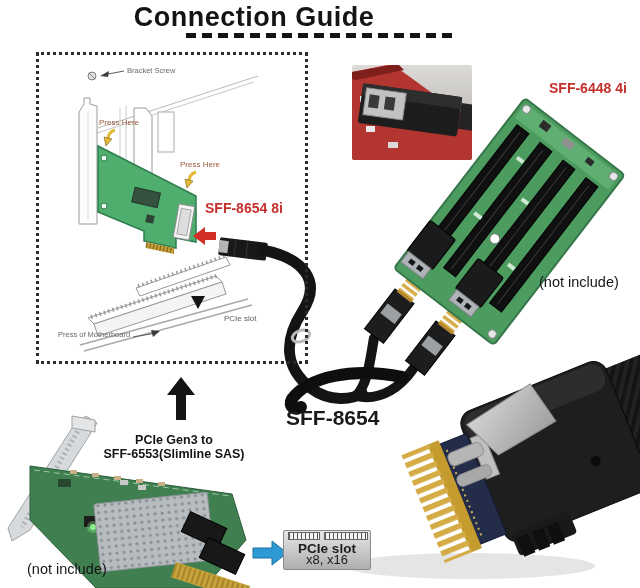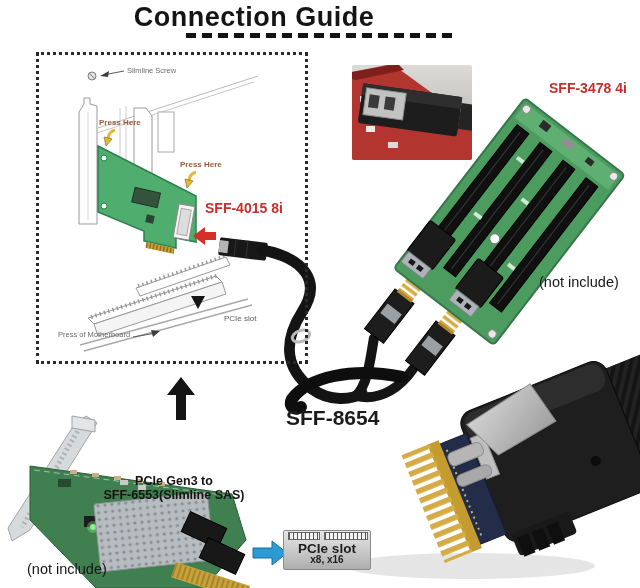--- a/index.html
+++ b/index.html
@@ -16,42 +16,42 @@
   #title-underline{
     left:186px;top:33px;width:266px;height:5px;
     background:repeating-linear-gradient(90deg,#141414 0 10px,transparent 10px 16px);
   }
   #diagram-box{
     left:36px;top:52px;width:272px;height:312px;
     border:3px dotted #2a2a2a;box-sizing:border-box;background:transparent;
   }
   .tiny{font-size:8px;color:#5c5c5c;}
   .tiny2{font-size:7.5px;color:#6a6a6a;}
-  .press{font-size:8px;color:#9c5a3c;font-weight:bold;}
+  .press{font-size:8px;color:#9c5a3c;font-weight:normal;}
   .redlbl{font-weight:bold;color:var(--c-label-red,#c5302c);}
   .boldblk{font-weight:normal;color:#161616;}
   #lbl-8i{left:205px;top:200px;font-size:14px;}
   #lbl-4i{left:549px;top:80px;font-size:14px;}
   #lbl-notinc-right{left:539px;top:274px;font-size:14.5px;}
   #lbl-cable{left:286px;top:406px;font-size:21px;font-weight:bold;color:#1b1b1b;}
   #host-card-caption{left:85px;top:433px;width:178px;text-align:center;
-    font-size:12.5px;font-weight:bold;color:#141414;line-height:14px;margin-top:41px;}
+    font-size:12.5px;font-weight:bold;color:#141414;line-height:14px;}
   #lbl-notinc-left{left:27px;top:561px;font-size:14.5px;}
   #pcie-callout{
     left:283px;top:530px;width:88px;height:40px;box-sizing:border-box;
     background:linear-gradient(#e6e6e6,#aeaeae);border:1px solid #8a8a8a;
     text-align:center;border-radius:2px;
   }
   .slot-strip{
     position:absolute;top:1px;height:8px;background:#f3f3f3;border:1px solid #666;
     box-sizing:border-box;
     background-image:repeating-linear-gradient(90deg,#555 0 1px,transparent 1px 4px);
   }
   #pcie-callout-label{margin-top:11px;font-size:13.5px;font-weight:bold;color:#1d1d1d;line-height:13px;}
-  #pcie-callout-sizes{font-size:10px;font-weight:bold;color:#1d1d1d;line-height:10px;}
+  #pcie-callout-sizes{font-size:13px;font-weight:normal;color:#1d1d1d;line-height:10px;}
 </style>
 </head>
 <body>
 
 <div id="canvas">
 
   <svg class="abs" style="left:0;top:0" width="640" height="588" viewBox="0 0 640 588">
     <defs>
       <pattern id="teeth" patternUnits="userSpaceOnUse" width="30" height="9.5">
         <rect x="0" y="0" width="30" height="5.5" fill="#d4ab45"></rect>
@@ -291,28 +291,28 @@
 
     <polygon points="181,377 167,395 176,395 176,420 186,420 186,395 195,395" fill="#141414"></polygon>
     <polygon points="253,548 272,548 272,541 287,553 272,565 272,558 253,558" fill="#2e9ad4" stroke="#1b6fa0"></polygon>
   </svg>
 
   <div class="lbl" id="title">Connection Guide</div>
   <div class="abs" id="title-underline"></div>
 
   <div class="abs" id="diagram-box"></div>
 
-  <div class="lbl tiny2" style="left:127px;top:66px">Slimline Screw</div>
+  <div class="lbl tiny2" style="left:127px;top:66px">Bracket Screw</div>
   <div class="lbl press" style="left:99px;top:118px">Press Here</div>
   <div class="lbl press" style="left:180px;top:160px">Press Here</div>
-  <div class="lbl redlbl" id="lbl-8i">SFF-4015 8i</div>
+  <div class="lbl redlbl" id="lbl-8i">SFF-8654 8i</div>
   <div class="lbl tiny" style="left:224px;top:314px">PCIe slot</div>
   <div class="lbl tiny2" style="left:58px;top:330px">Press of Motherboard</div>
 
-  <div class="lbl redlbl" id="lbl-4i">SFF-3478 4i</div>
+  <div class="lbl redlbl" id="lbl-4i">SFF-6448 4i</div>
   <div class="lbl boldblk" id="lbl-notinc-right">(not include)</div>
 
   <div class="lbl" id="lbl-cable">SFF-8654</div>
 
   <div class="abs" id="host-card-caption">
     <div>PCIe Gen3 to</div>
     <div>SFF-6553(Slimline SAS)</div>
   </div>
   <div class="lbl boldblk" id="lbl-notinc-left">(not include)</div>
 

